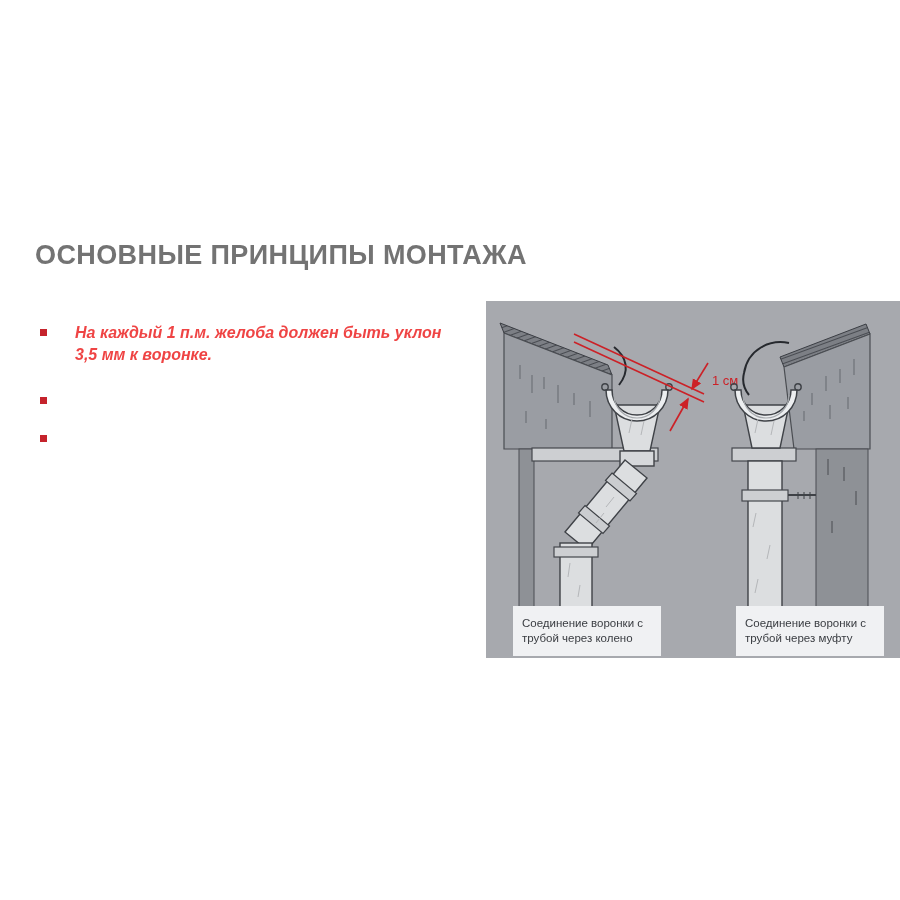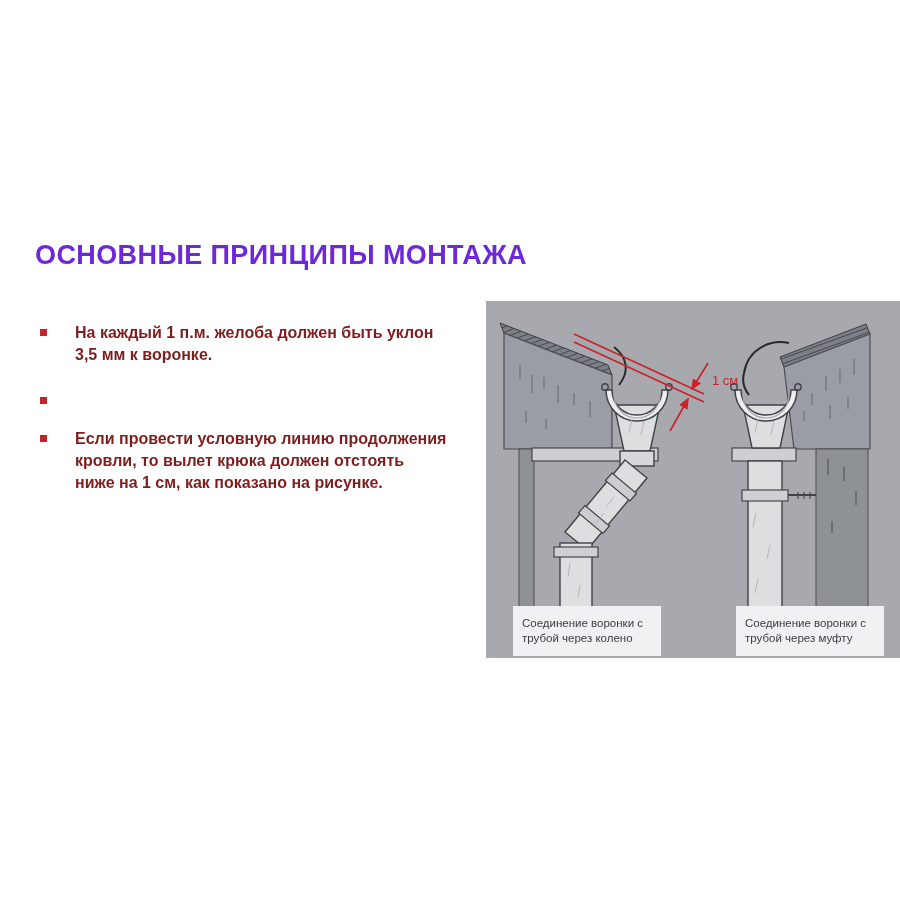--- a/index.html
+++ b/index.html
@@ -1,24 +1,24 @@
 <!DOCTYPE html>
 <html><head>
 <meta charset="utf-8">
 <style>
   html,body{margin:0;padding:0;background:#ffffff;}
   .page{position:relative;width:900px;height:900px;background:#ffffff;overflow:hidden;
         font-family:"Liberation Sans",sans-serif;}
   .title{position:absolute;left:35px;top:240px;margin:0;font-size:27px;font-weight:800;
-         letter-spacing:.4px;color:#6d28d9;white-space:nowrap;}
+         letter-spacing:.4px;color:#737373;white-space:nowrap;}
   .bullets{position:absolute;left:35px;top:322px;width:420px;margin:0;padding:0;list-style:none;}
   .bullet{display:flex;align-items:flex-start;margin-bottom:24px;}
   .marker{flex:0 0 auto;width:7px;height:7px;background:#c5232c;margin:7px 0 0 5px;}
-  .btext{margin-left:28px;font-size:16px;line-height:22px;font-weight:700;color:#7f1d1d;
-         white-space:pre-line;}
+  .btext{margin-left:28px;font-size:16px;line-height:22px;font-weight:700;color:#ef4444;
+         white-space:pre-line;font-style:italic;}
   .panel{position:absolute;left:455px;top:301px;width:423px;height:357px;background:#a7a9ae;margin-left:31px;}
   .panel svg{position:absolute;left:0;top:0;}
   .caption{position:absolute;width:148px;min-height:39px;background:#f0f1f3;color:#393c41;
            font-size:11.5px;line-height:15px;padding:10px 9px;box-sizing:border-box;
            white-space:pre-line;}
   .cap-left{left:27px;top:305px;}
   .cap-right{left:250px;top:305px;}
 </style>
 </head>
 <body>
@@ -31,23 +31,20 @@
     <li class="bullet">
       <span class="marker"></span>
       <span class="btext">На каждый 1 п.м. желоба должен быть уклон
 3,5 мм к воронке.</span>
     </li>
     <li class="bullet">
       <span class="marker"></span>
     </li>
     <li class="bullet">
       <span class="marker"></span>
-      <span class="btext">Если провести условную линию продолжения
-кровли, то вылет крюка должен отстоять
-ниже на 1 см, как показано на рисунке.</span>
     </li>
   </ul>
 
   <div class="panel">
     <svg width="423" height="357" viewBox="0 0 423 357">
       <defs>
         <pattern id="hatch" patternUnits="userSpaceOnUse" width="5" height="5" patternTransform="rotate(70)">
           <rect width="5" height="5" fill="#7c7f85"></rect>
           <line x1="0" y1="0" x2="0" y2="5" stroke="#3a3d43" stroke-width="1.6"></line>
         </pattern>

